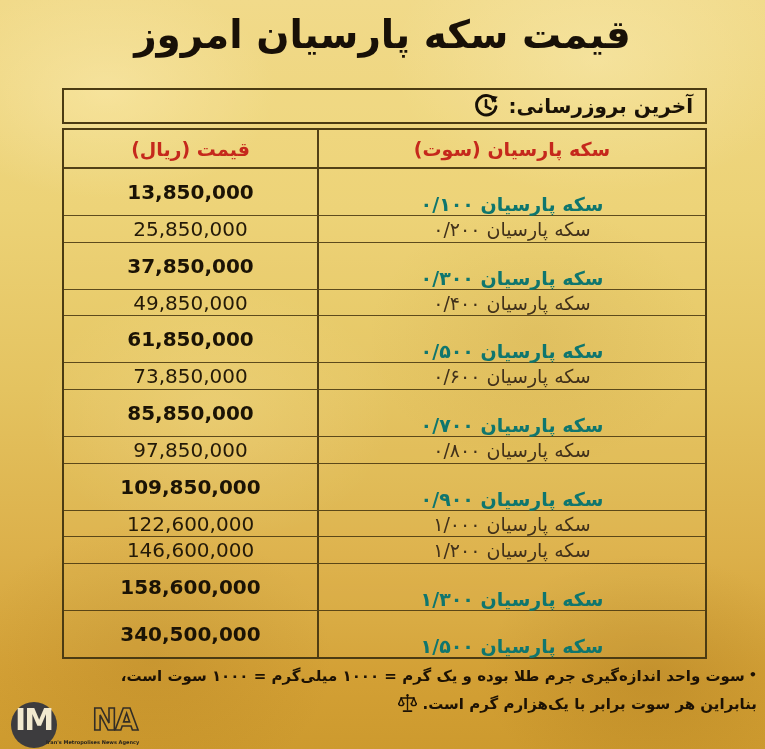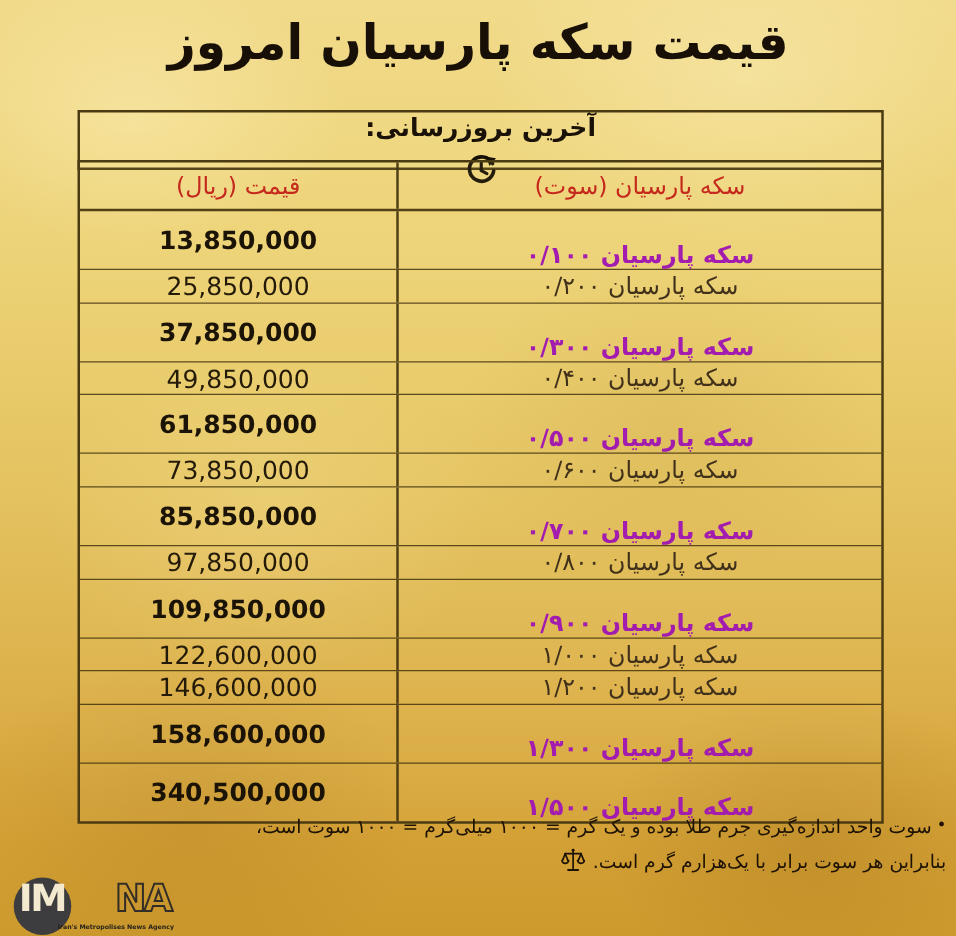--- a/index.html
+++ b/index.html
@@ -16,54 +16,54 @@
       linear-gradient(180deg,#f1da8a 0%,#ecd276 28%,#e4c360 52%,#dcb04a 74%,#d3a035 90%,#cd9a2e 100%);
   }
   .title{
     position:absolute;top:8px;left:0;width:100%;
     text-align:center;direction:rtl;
     font-size:39px;font-weight:800;color:#181007;
     letter-spacing:-0.5px;line-height:1.4;
   }
   
   .update-box{
-    position:absolute;left:62px;top:88px;width:645px;height:48px;
+    position:absolute;left:62px;top:88px;width:645px;height:36px;
     border:2px solid #4b3b12;box-sizing:border-box;
     background:rgba(255,235,160,.10);
-    display:flex;flex-direction:column;align-items:center;
+    display:flex;flex-direction:row;align-items:center;
     direction:rtl;padding:0 12px;gap:9px;
   }
   .update-box .lbl{font-size:20px;font-weight:800;color:#1a1206;}
   
   .table-box{
     position:absolute;left:62px;top:128px;width:645px;height:531px;
     border:2px solid #4b3b12;box-sizing:border-box;
     display:flex;flex-direction:column;
     background:rgba(255,235,160,.06);
   }
   .hrow,.trow{display:flex;flex-direction:row;direction:ltr;align-items:stretch;}
   .hrow{height:37px;border-bottom:2px solid rgba(68,52,14,.92);}
   .rows-wrap{flex:1;display:flex;flex-direction:column;justify-content:space-between;}
   .trow{flex:1;border-bottom:1.5px solid rgba(68,52,14,.85);}
   .trow:last-child{border-bottom:none;}
   .cell{display:flex;align-items:center;justify-content:center;box-sizing:border-box;}
   .cell.price{width:253px;font-size:20px;color:#241a08;font-weight:400;direction:ltr;}
   .vdiv{width:2px;background:rgba(68,52,14,.92);}
   .cell.coin{flex:1;direction:rtl;font-size:19px;color:#41311b;font-weight:400;}
   .trow.bold .cell.price{font-weight:800;color:#1b1305;}
-  .trow.bold .cell.coin{font-weight:800;color:#a21caf;margin-top:24px;}
+  .trow.bold .cell.coin{font-weight:800;color:#0f766e;margin-top:24px;}
   .hcell{flex:none;display:flex;align-items:center;justify-content:center;
-         font-size:19px;font-weight:400;color:#c5281c;direction:rtl;text-align:right;}
+         font-size:19px;font-weight:700;color:#c5281c;direction:rtl;text-align:right;}
   .hcell.price{width:253px;}
   .hcell.coin{flex:1;}
   
   .footnote{
-    position:absolute;right:8px;top:647px;width:748px;
+    position:absolute;right:8px;top:661px;width:748px;
     direction:rtl;
-    font-size:15px;font-weight:400;color:#1d1204;line-height:28px;
+    font-size:15px;font-weight:700;color:#1d1204;line-height:28px;
   }
   .footnote .bullet{font-size:13px;vertical-align:2px;margin-left:4px;}
   .footnote .scales{display:inline-block;vertical-align:-5px;margin-right:6px;}
   
   .logo{position:absolute;left:10px;top:699px;width:150px;height:50px;}
   .logo .circle{position:absolute;left:1px;top:3px;width:46px;height:46px;border-radius:50%;background:#3d3c3e;}
   .logo .word{position:absolute;left:5px;top:6px;font-size:30px;font-weight:800;letter-spacing:-2px;line-height:30px;white-space:nowrap;}
   .logo .im{color:#f2e9cf;}
   .logo .na{color:rgba(0,0,0,0);margin-left:40px;-webkit-text-stroke:1.6px #322d26;}
   .logo .tagline{position:absolute;left:36px;top:40px;font-size:5px;font-weight:700;color:#26221c;white-space:nowrap;}

